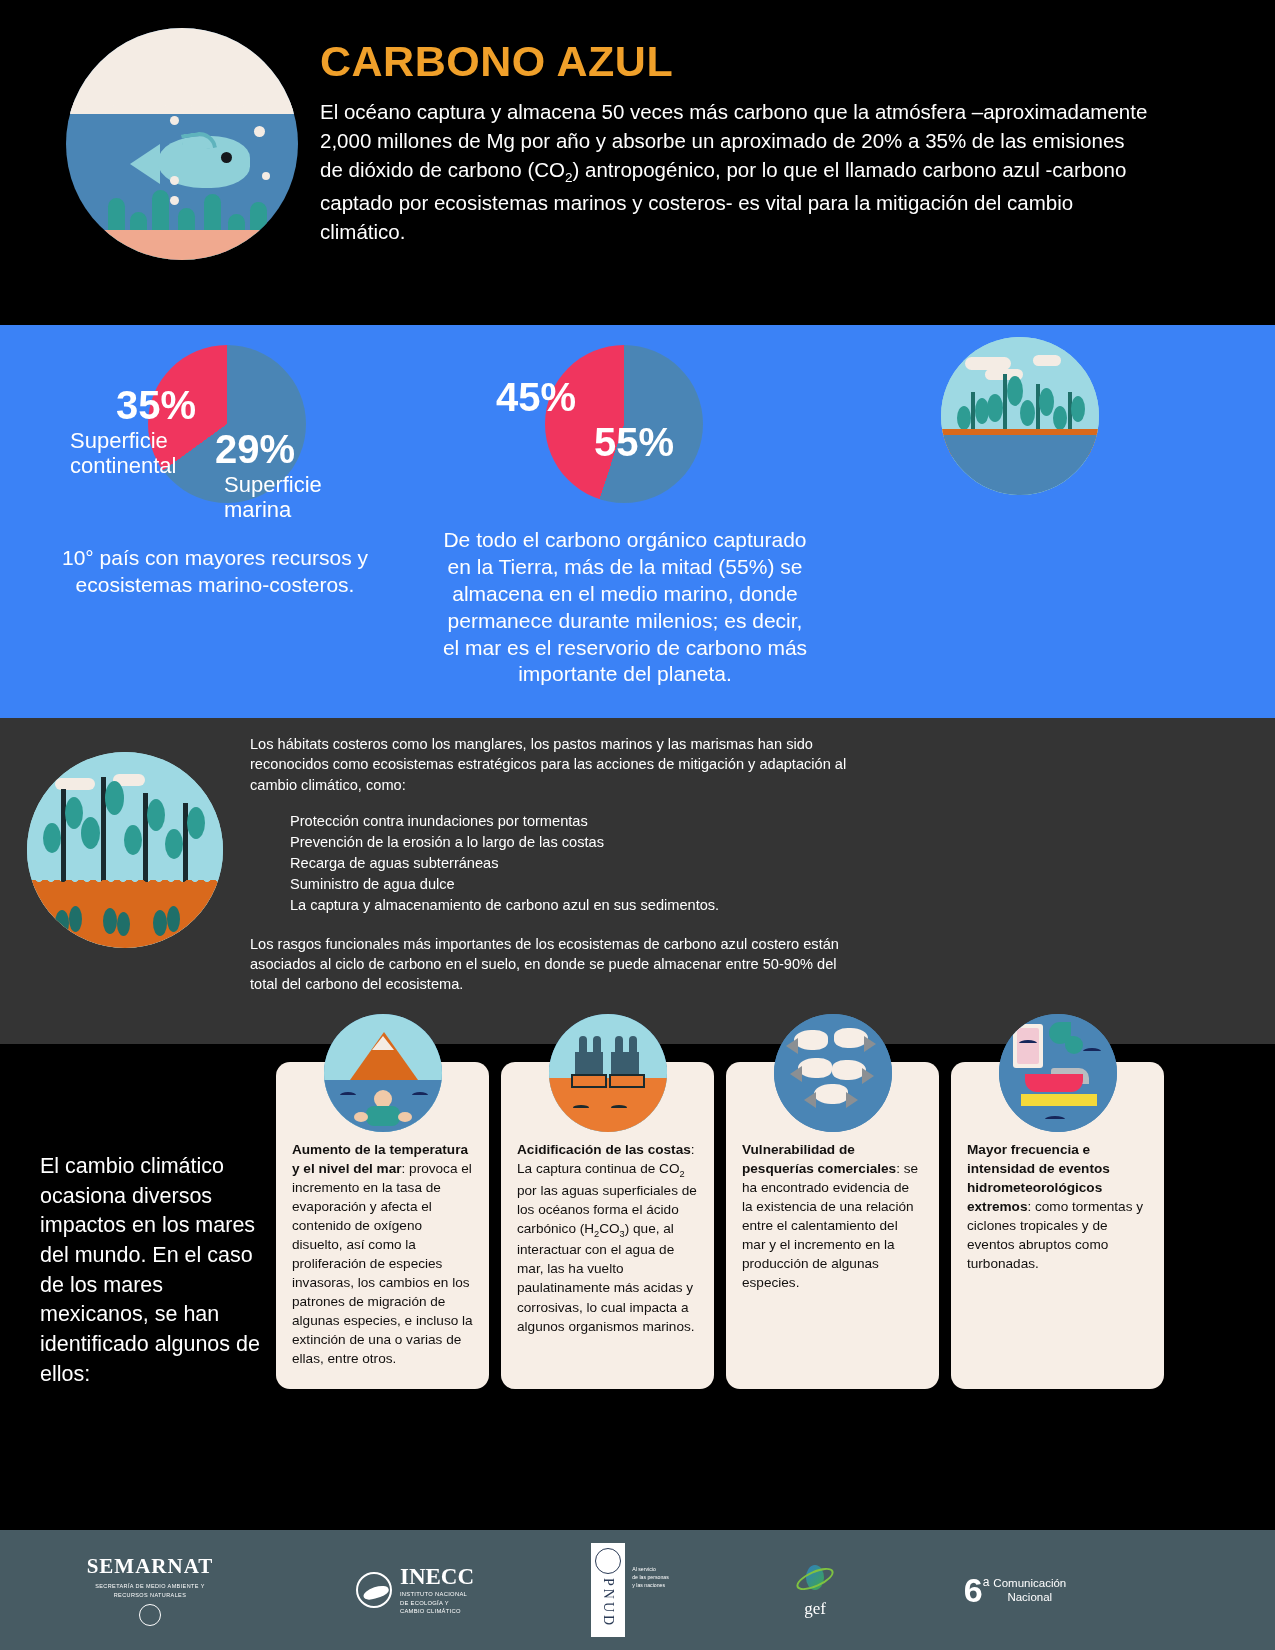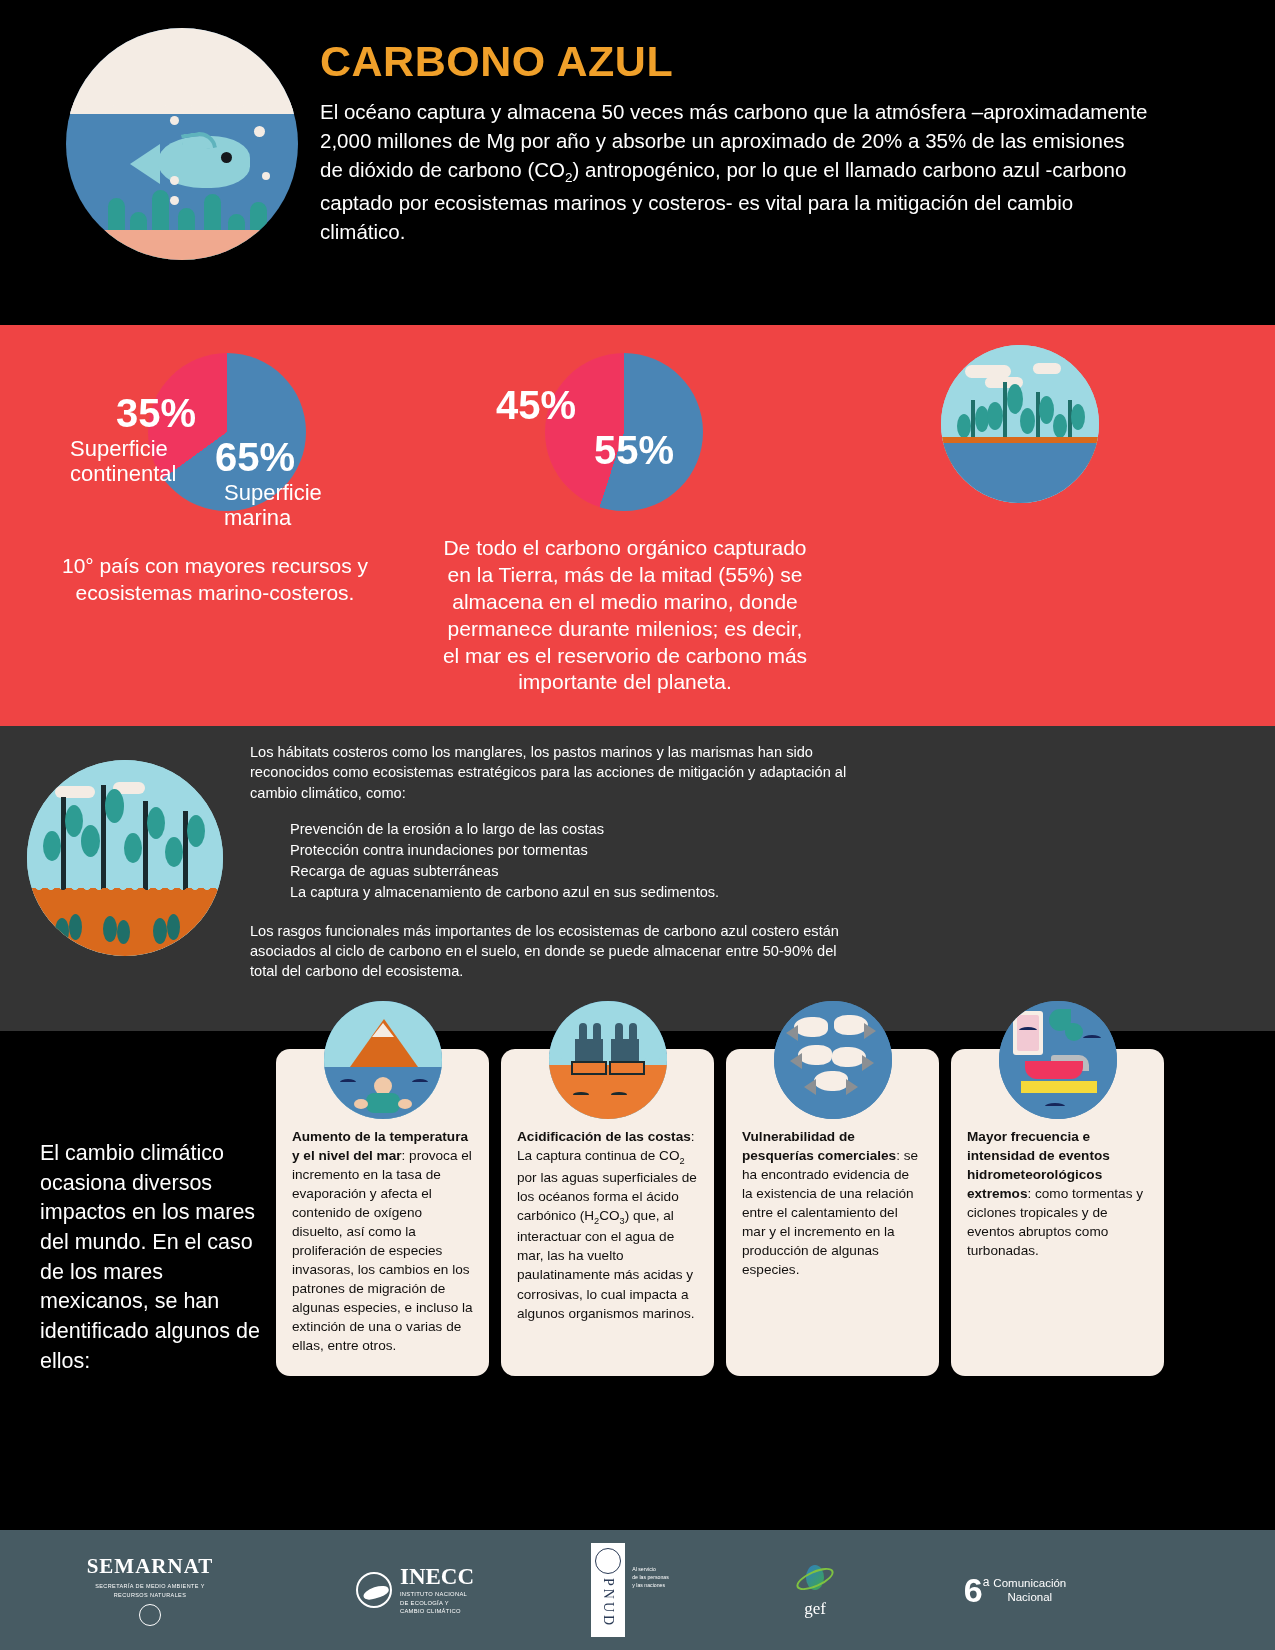--- a/index.html
+++ b/index.html
@@ -79,22 +79,22 @@
   .header-text { padding-top:30px; max-width:830px; }
   .title {
     font-size:43px; font-weight:bold; color:#f0a02a;
     letter-spacing:0.5px; margin:0 0 14px 0; line-height:1;
   }
   .lede { font-size:20.5px; line-height:1.42; color:#ffffff; margin:0; }
   .lede sub { font-size:0.66em; }
 
   
   .band-stats {
-    background:#ef4444;
-    padding:20px 0 30px 0;
+    background:#3b82f6;
+    padding:12px 0 30px 0;
     display:flex;
   }
   .col { position:relative; }
   .col-a { width:430px; padding:0 28px; }
   .col-b { width:390px; padding:0 10px; }
   .col-c { width:400px; padding:0 14px; }
 
   .pie-wrap { position:relative; height:172px; }
   .pie {
     position:absolute; width:158px; height:158px; border-radius:50%;
@@ -242,21 +242,21 @@
 <div class="band-stats">
 
   <div class="col col-a">
     <div class="pie-wrap">
       <div class="pie pie1"></div>
       <div class="pct p1-35">35%</div>
       <div class="pie-lbl p1-35lbl">
         <div>Superficie</div>
         <div>continental</div>
       </div>
-      <div class="pct p1-65">65%</div>
+      <div class="pct p1-65">29%</div>
       <div class="pie-lbl p1-65lbl">
         <div>Superficie</div>
         <div>marina</div>
       </div>
     </div>
     <div class="caption cap-a">10° país con mayores recursos y ecosistemas marino-costeros.</div>
   </div>
 
   <div class="col col-b">
     <div class="pie-wrap">
@@ -342,23 +342,24 @@
       <div class="mgr" style="bottom:2%;left:124px;width:30px;height:40px">
         <div class="leaf" style="left:2px;top:6px;width:14px;height:26px;background:#1f6f69"></div>
         <div class="leaf" style="left:16px;top:2px;width:13px;height:26px;background:#1f6f69"></div>
       </div>
     </div>
   </div>
 
   <div class="hab-text">
     <p>Los hábitats costeros como los manglares, los pastos marinos y las marismas han sido reconocidos como ecosistemas estratégicos para las acciones de mitigación y adaptación al cambio climático, como:</p>
     <ul class="hab-list">
+      <li>Protección contra inundaciones por tormentas</li>
       <li>Prevención de la erosión a lo largo de las costas</li>
-      <li>Protección contra inundaciones por tormentas</li>
       <li>Recarga de aguas subterráneas</li>
+      <li>Suministro de agua dulce</li>
       <li>La captura y almacenamiento de carbono azul en sus sedimentos.</li>
     </ul>
     <p>Los rasgos funcionales más importantes de los ecosistemas de carbono azul costero están asociados al ciclo de  carbono en el suelo, en donde se puede almacenar entre 50-90% del total del carbono del ecosistema.</p>
   </div>
 
 </div>
 
 <div class="band-impacts">
 
   <div class="impacts-lead">El cambio climático ocasiona diversos impactos en los mares del mundo. En el caso de los mares mexicanos, se han identificado algunos de ellos:</div>

